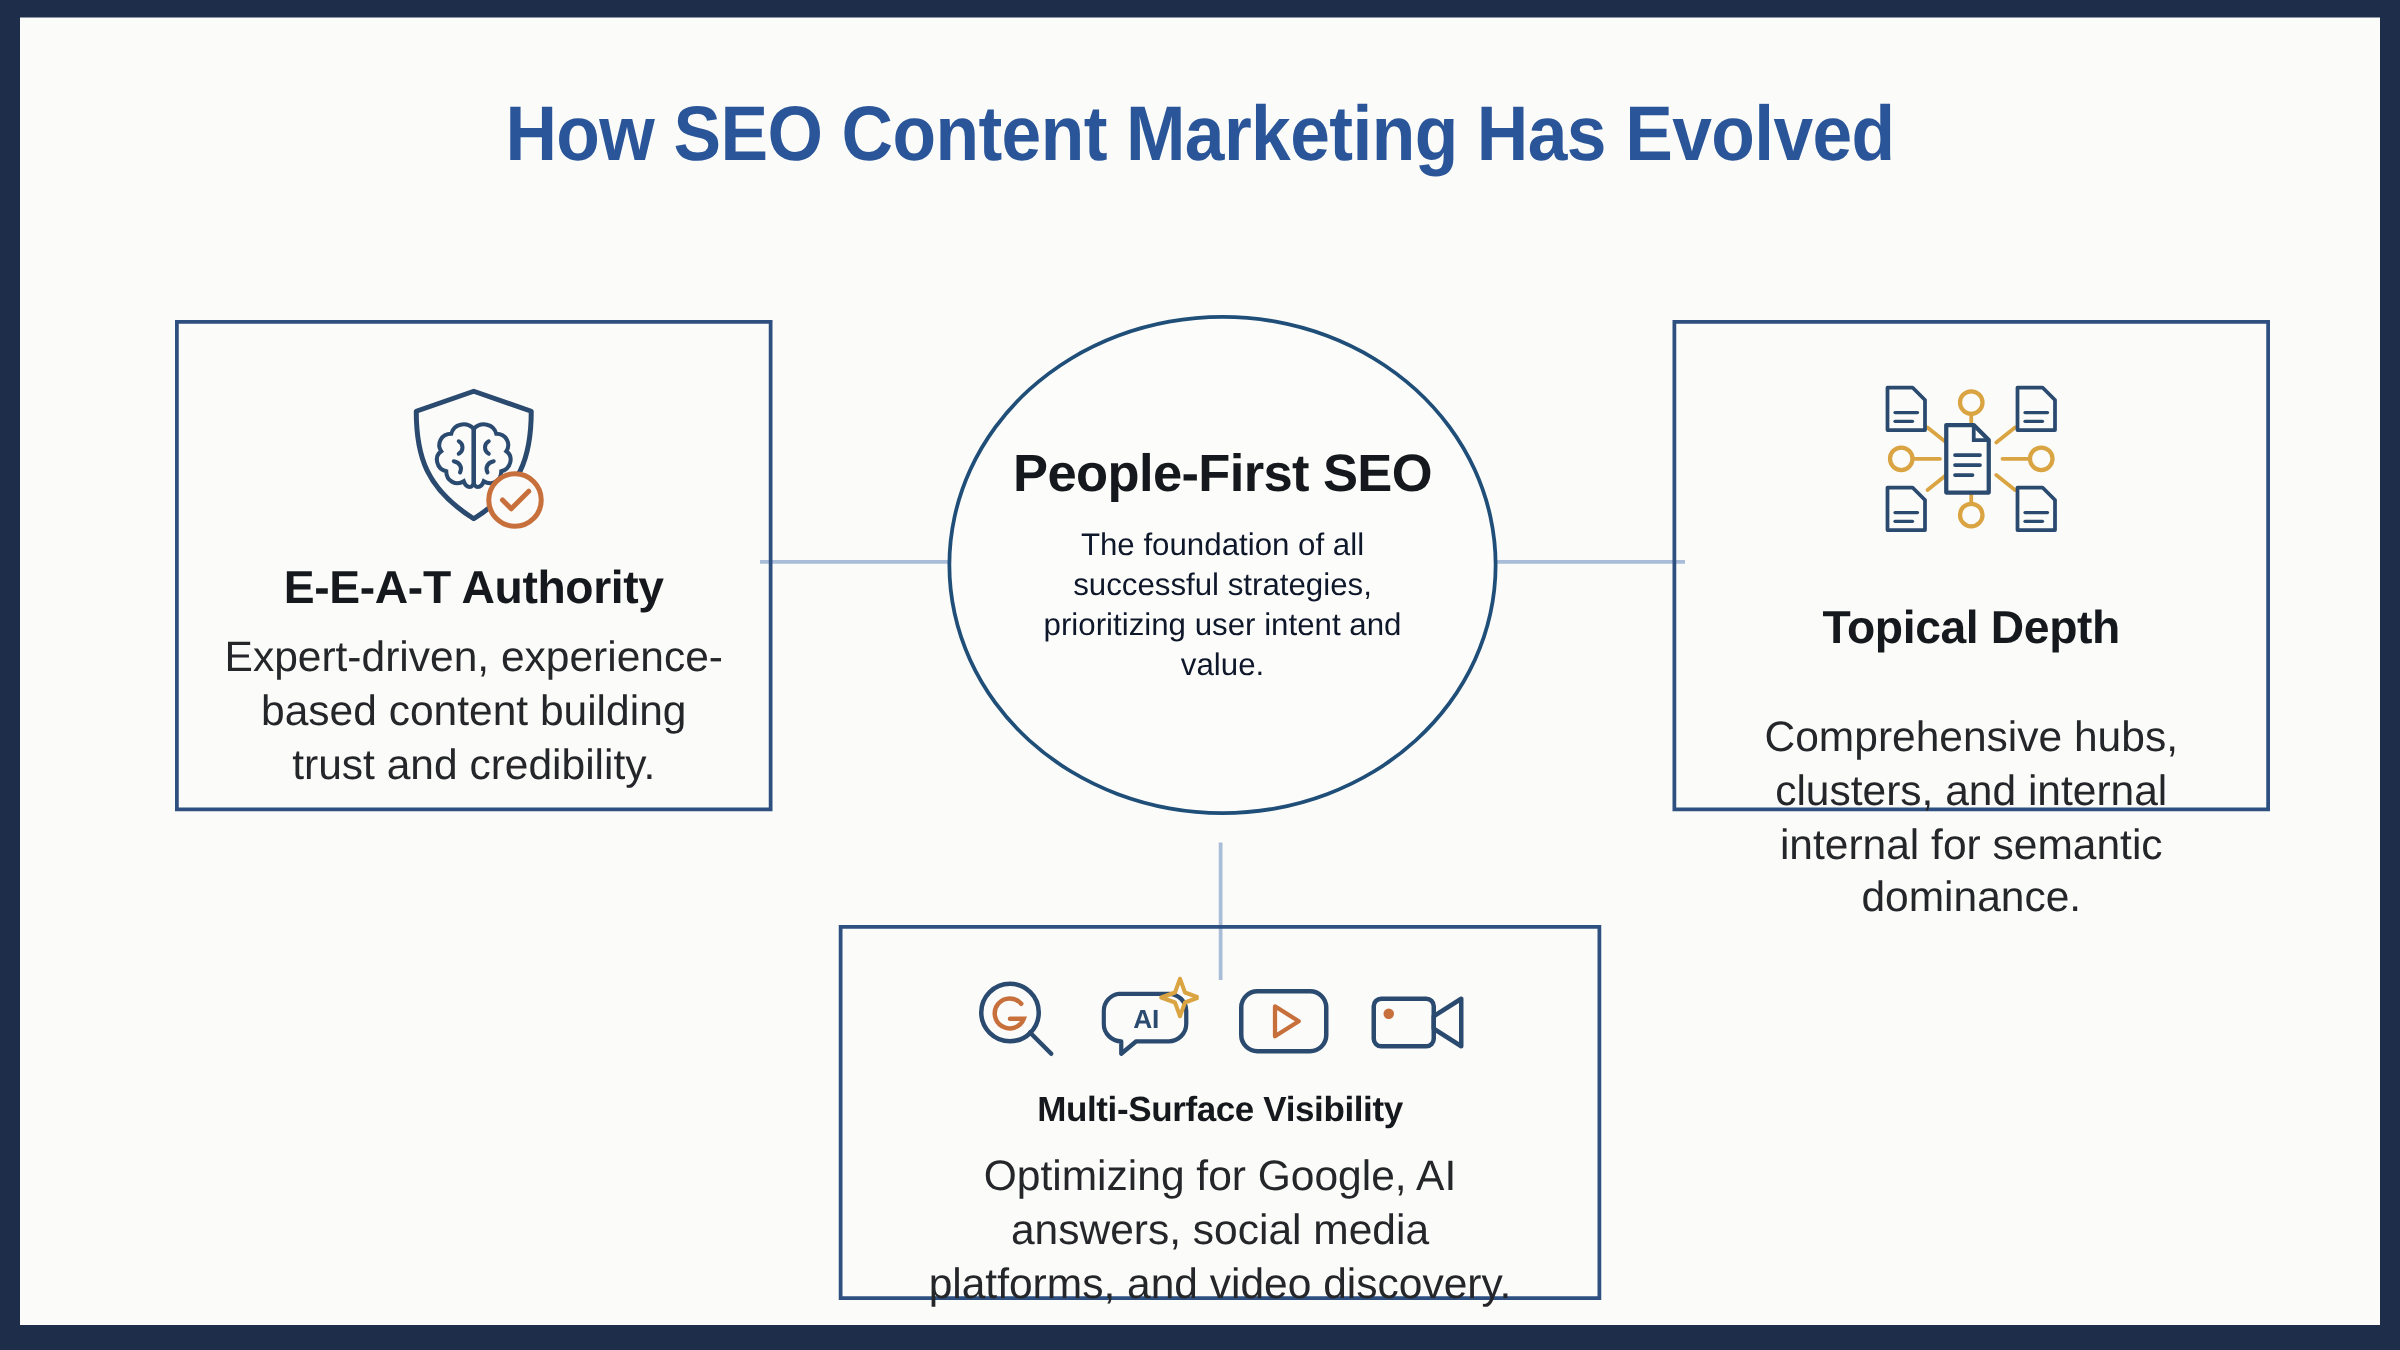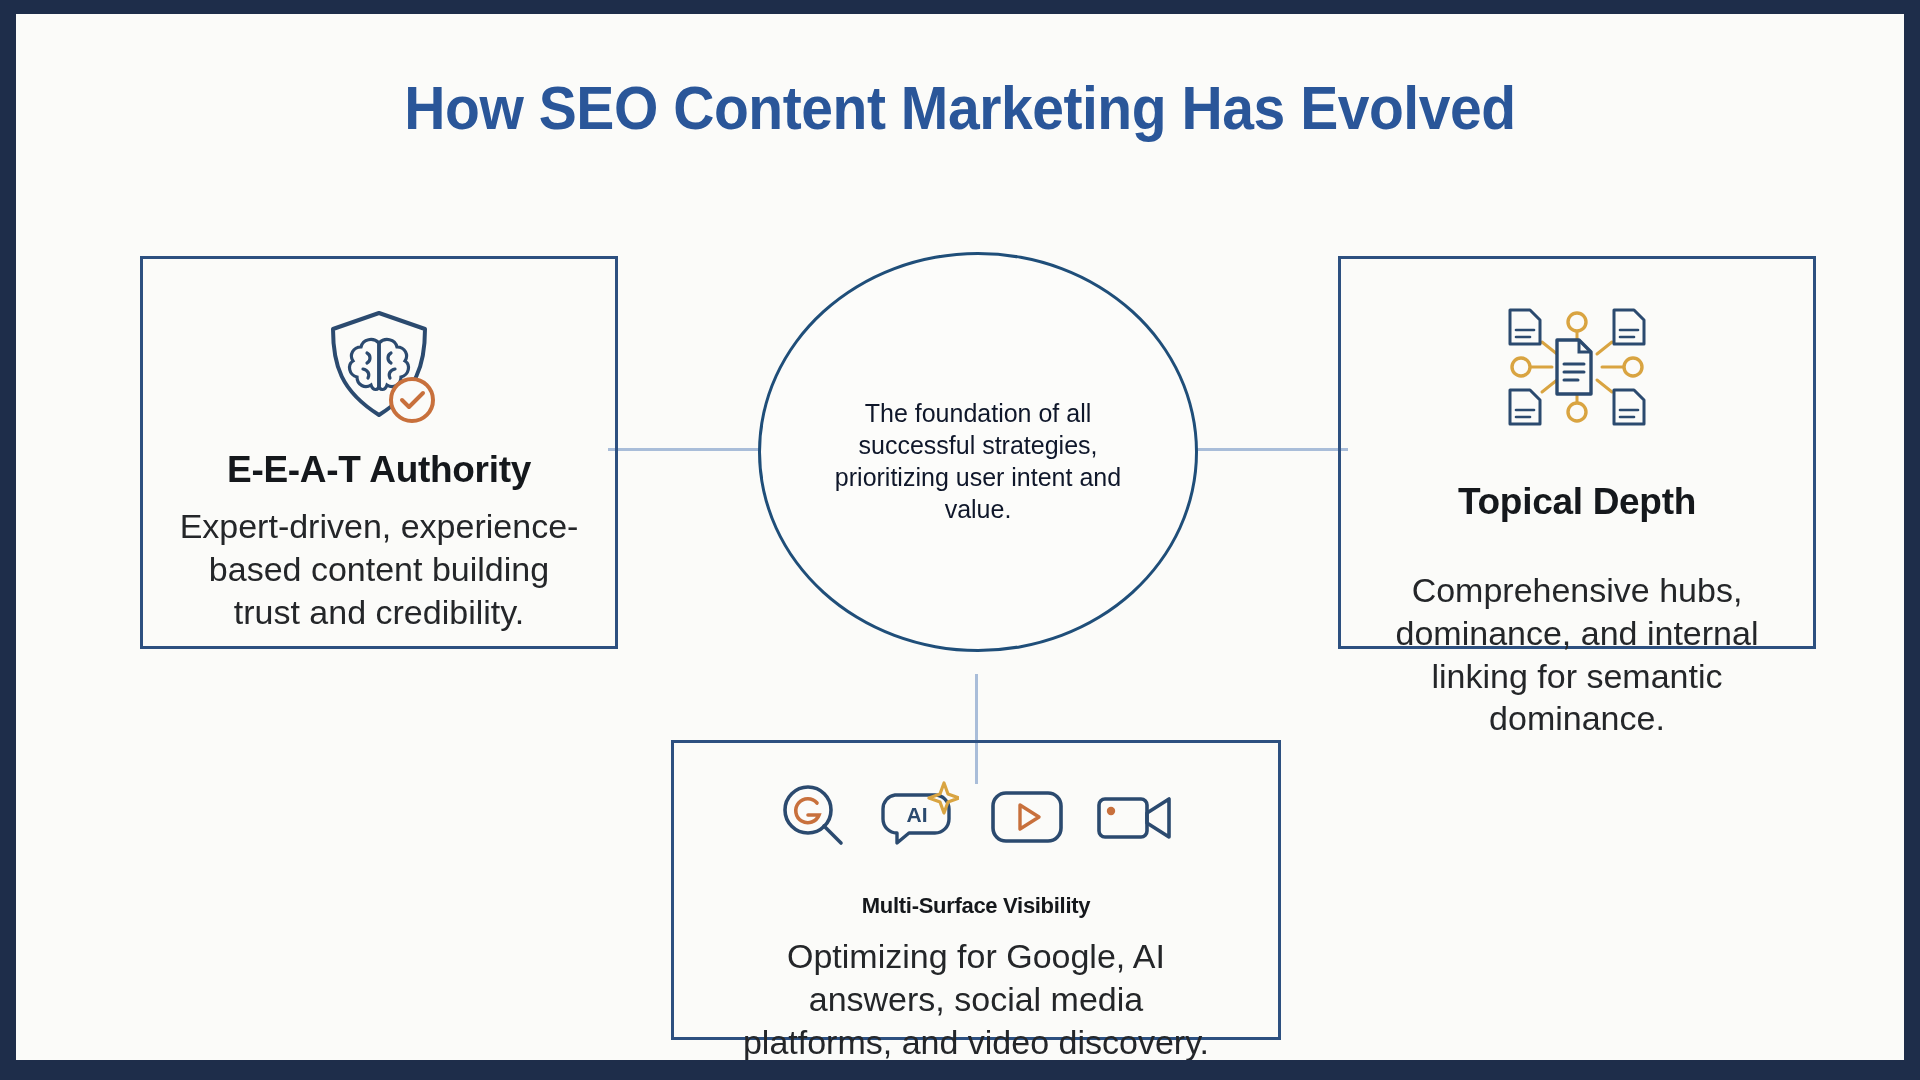--- a/index.html
+++ b/index.html
@@ -80,21 +80,21 @@
   #card-bottom .card-icon { height: 92px; }
 
   .card-title {
     margin-top: 18px;
     font-size: 37px;
     font-weight: 700;
     color: #15181c;
     text-align: center;
     letter-spacing: -0.3px;
   }
-  #card-bottom .card-title { margin-top: 36px; font-size: 22px; }
+  #card-bottom .card-title { margin-top: 14px; font-size: 28px; }
 
   .card-desc {
     margin-top: 14px;
     font-size: 34px;
     line-height: 1.26;
     color: #242629;
     text-align: center;
     width: 86%;
   }
   #card-bottom .card-desc { width: 80%; margin-top: 16px; }
@@ -168,20 +168,21 @@
           </g>
           <circle cx="99" cy="97" r="21" stroke="#c8703c" stroke-width="4" fill="#fbfbf9"></circle>
           <path d="M89 97 L96 104 L110 90" stroke="#c8703c" stroke-width="4" fill="none" stroke-linecap="round" stroke-linejoin="round"></path>
         </svg>
       </div>
       <div class="card-title">E-E-A-T Authority</div>
       <div class="card-desc">Expert-driven, experience-based content building trust and credibility.</div>
     </div>
 
     <div id="center-circle">
+      <div id="center-title">People-First SEO</div>
       <div id="center-desc">The foundation of all successful strategies, prioritizing user intent and value.</div>
     </div>
 
     <div class="card" id="card-right">
       <div class="card-icon">
         <svg width="150" height="130" viewBox="0 0 150 130" fill="none">
 
           <g stroke="#d9a441" stroke-width="3" stroke-linecap="round">
             <line x1="75" y1="28" x2="75" y2="48"></line>
             <line x1="75" y1="82" x2="75" y2="102"></line>
@@ -218,21 +219,21 @@
           <path d="M55 38 h22 l12 12 v42 h-34 z" stroke="#2b4a6f" stroke-width="3.4" fill="#fbfbf9" stroke-linejoin="round"></path>
           <path d="M77 38 v12 h12" stroke="#2b4a6f" stroke-width="3" fill="none"></path>
           <g stroke="#2b4a6f" stroke-width="3" stroke-linecap="round">
             <line x1="62" y1="62" x2="82" y2="62"></line>
             <line x1="62" y1="70" x2="82" y2="70"></line>
             <line x1="62" y1="78" x2="76" y2="78"></line>
           </g>
         </svg>
       </div>
       <div class="card-title">Topical Depth</div>
-      <div class="card-desc">Comprehensive hubs, dominance, and internal linking for semantic dominance.</div>
+      <div class="card-desc">Comprehensive hubs, clusters, and internal internal for semantic dominance.</div>
     </div>
 
     <div class="card" id="card-bottom">
       <div class="card-icon icon-row">
 
         <span>
           <svg width="74" height="74" viewBox="0 0 74 74" fill="none">
             <circle cx="31" cy="31" r="23" stroke="#2b4a6f" stroke-width="3.6" fill="none"></circle>
             <line x1="47" y1="47" x2="64" y2="64" stroke="#2b4a6f" stroke-width="3.6" stroke-linecap="round"></line>
             <path d="M40 24 A12 12 0 1 0 42 36 L31 36" stroke="#c8703c" stroke-width="3.6" fill="none" stroke-linecap="round"></path>

